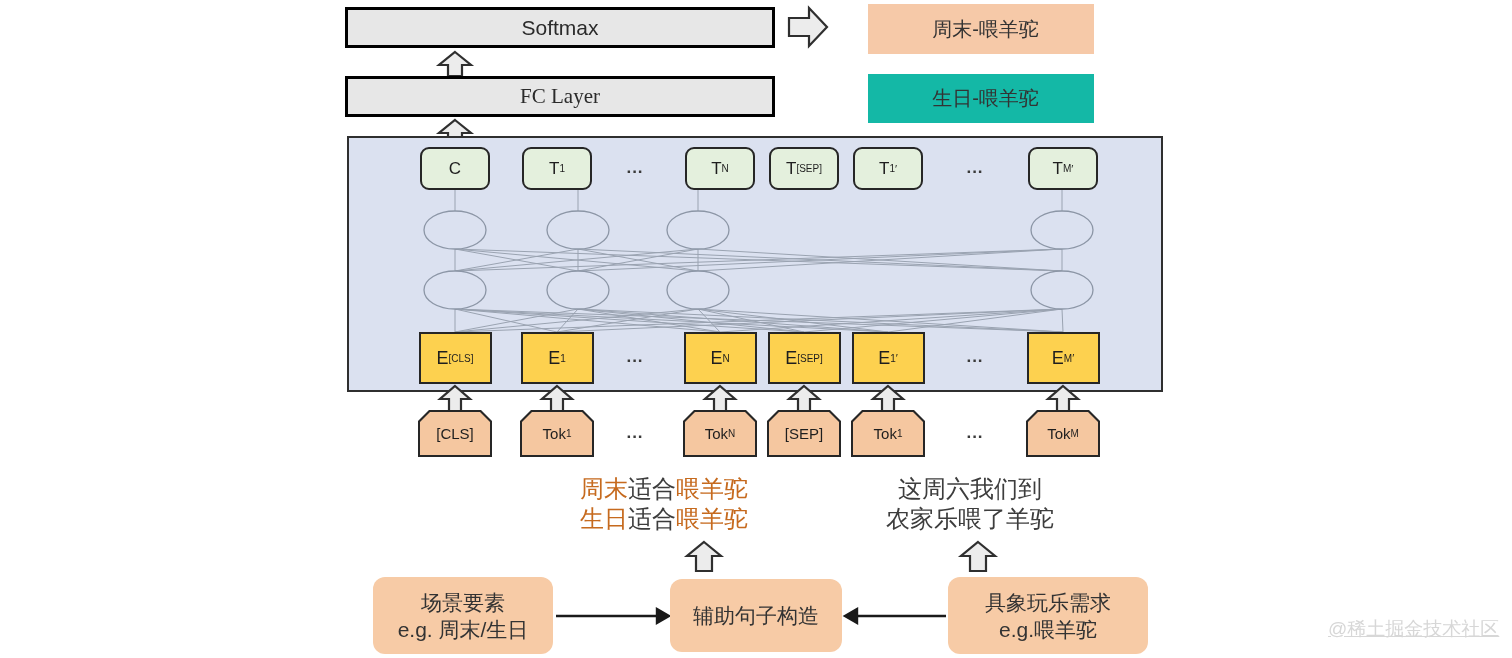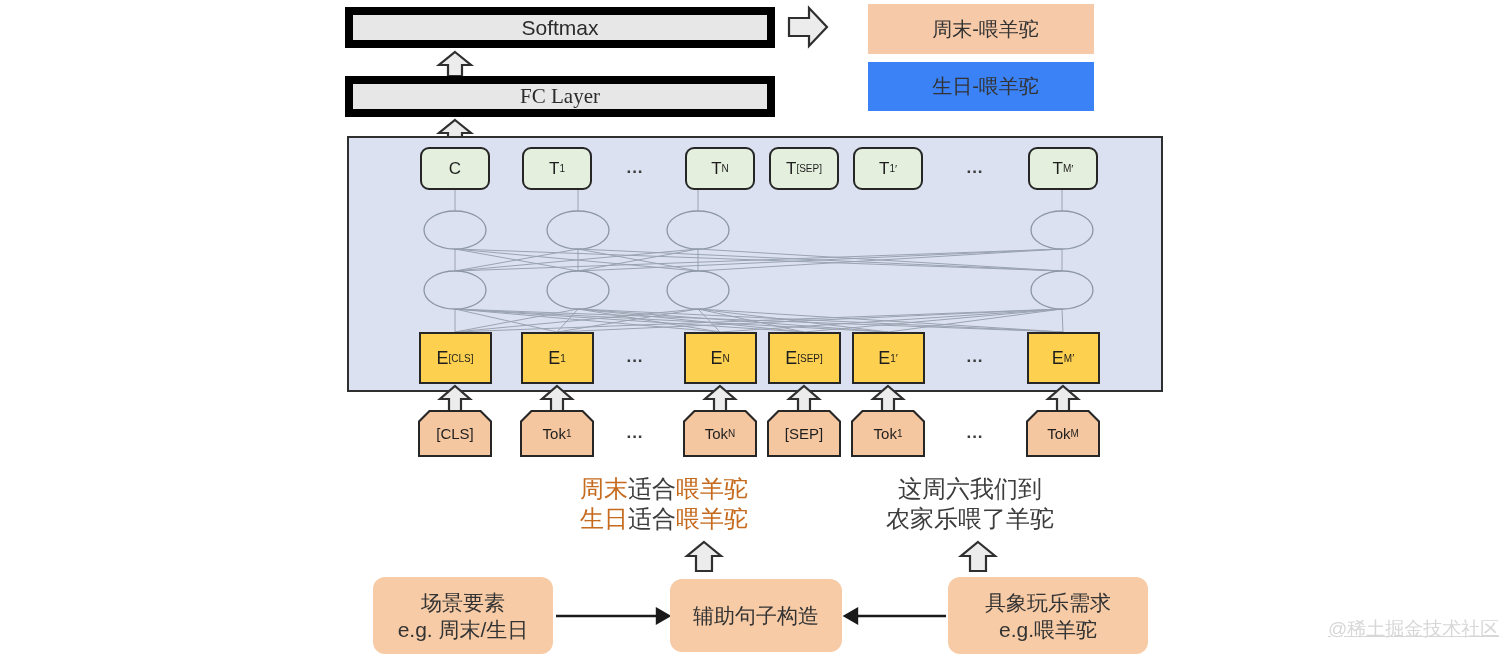--- a/index.html
+++ b/index.html
@@ -7,29 +7,29 @@
   .canvas { position: relative; width: 1512px; height: 658px; background: #ffffff; overflow: hidden; }
 
   .panel { position: absolute; left: 347px; top: 136px; width: 816px; height: 256px;
            background: #dbe1f0; border: 2px solid #2f2f2f; z-index: 1; }
 
   .overlay { position: absolute; left: 0; top: 0; z-index: 2; pointer-events: none; }
   #net line { stroke: #9aa3b1; stroke-width: 1; }
   #net ellipse { fill: #dbe1f0; stroke: #8c96a6; stroke-width: 1.3; }
 
   .graybox { position: absolute; left: 345px; width: 430px; height: 41px; z-index: 3;
-             background: #e7e7e7; border: 8px solid #000000; display: flex;
+             background: #e7e7e7; border: 3px solid #000000; display: flex;
              align-items: center; justify-content: center; font-size: 21px; color: #2b2b2b; }
   #softmax { top: 7px; }
   #fclayer { top: 76px; font-family: Liberation Serif, serif; }
 
   .result { position: absolute; left: 868px; width: 226px; z-index: 3; display: flex;
             align-items: center; justify-content: center; font-size: 20px; color: #333333; padding-left: 9px; }
   #result-0 { top: 4px; height: 50px; background: #f6c9a8; }
-  #result-1 { top: 62px; height: 49px; background: #3b82f6; }
+  #result-1 { top: 74px; height: 49px; background: #14b8a6; }
 
   .layer { position: absolute; inset: 0; z-index: 3; }
   .node { position: absolute; display: flex; align-items: center; justify-content: center;
           border: 2px solid #262626; color: #1e1e1e; }
   .node.unit { background: #e4f0dd; border-radius: 9px; font-size: 17px; }
   .node.embed { background: #fdd14f; font-size: 18px; }
   sub { font-size: 10px; vertical-align: -5px; }
   sup { font-size: 11px; vertical-align: 5px; }
 
   .tok-shell { position: absolute; background: #262626; padding: 2px;

